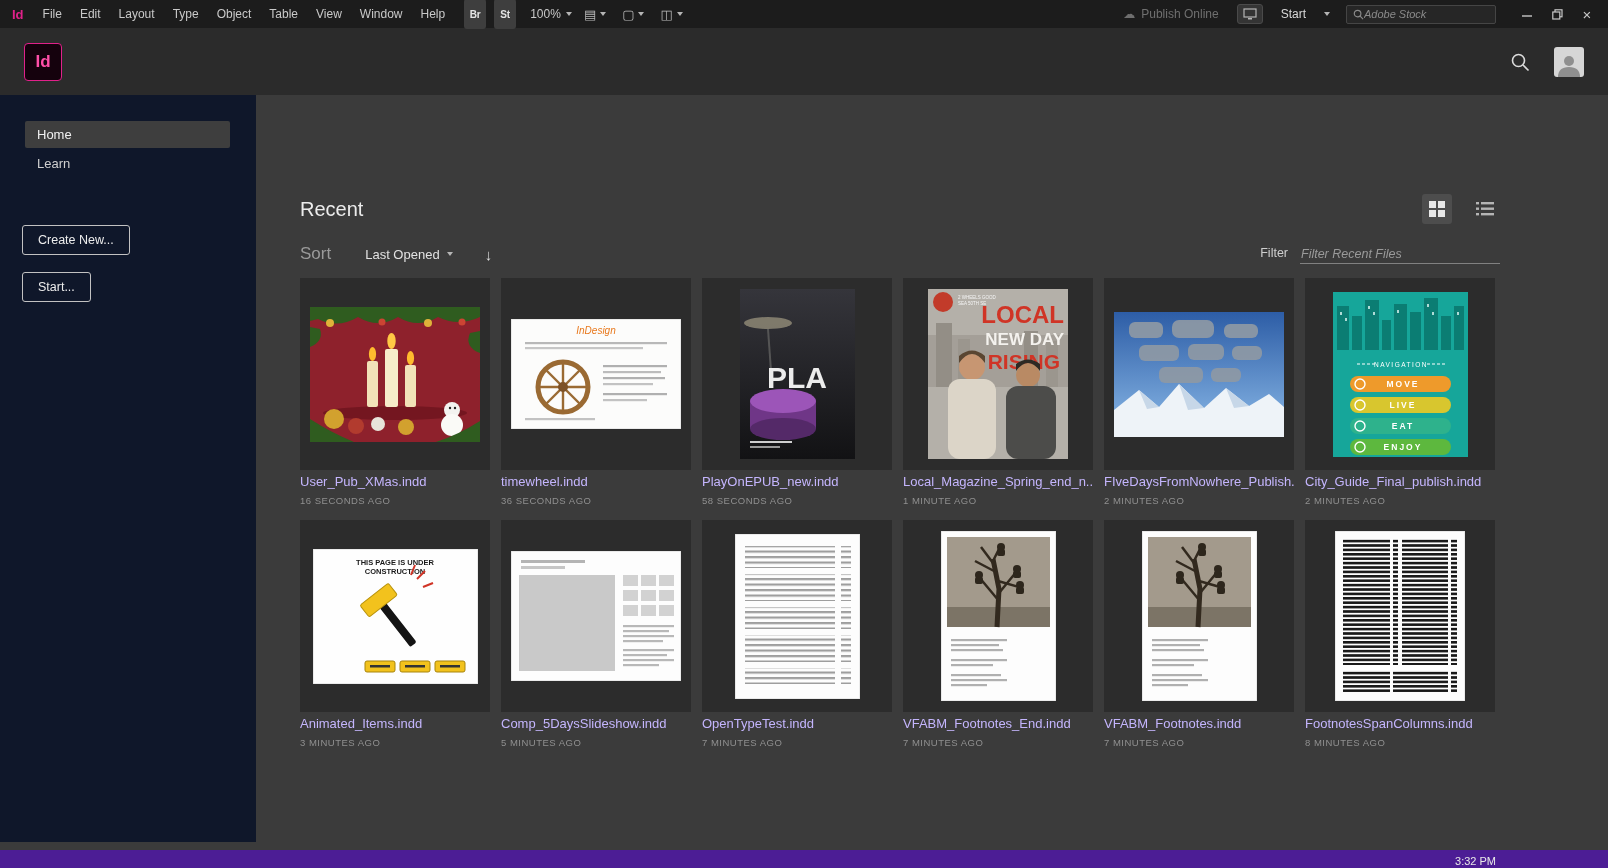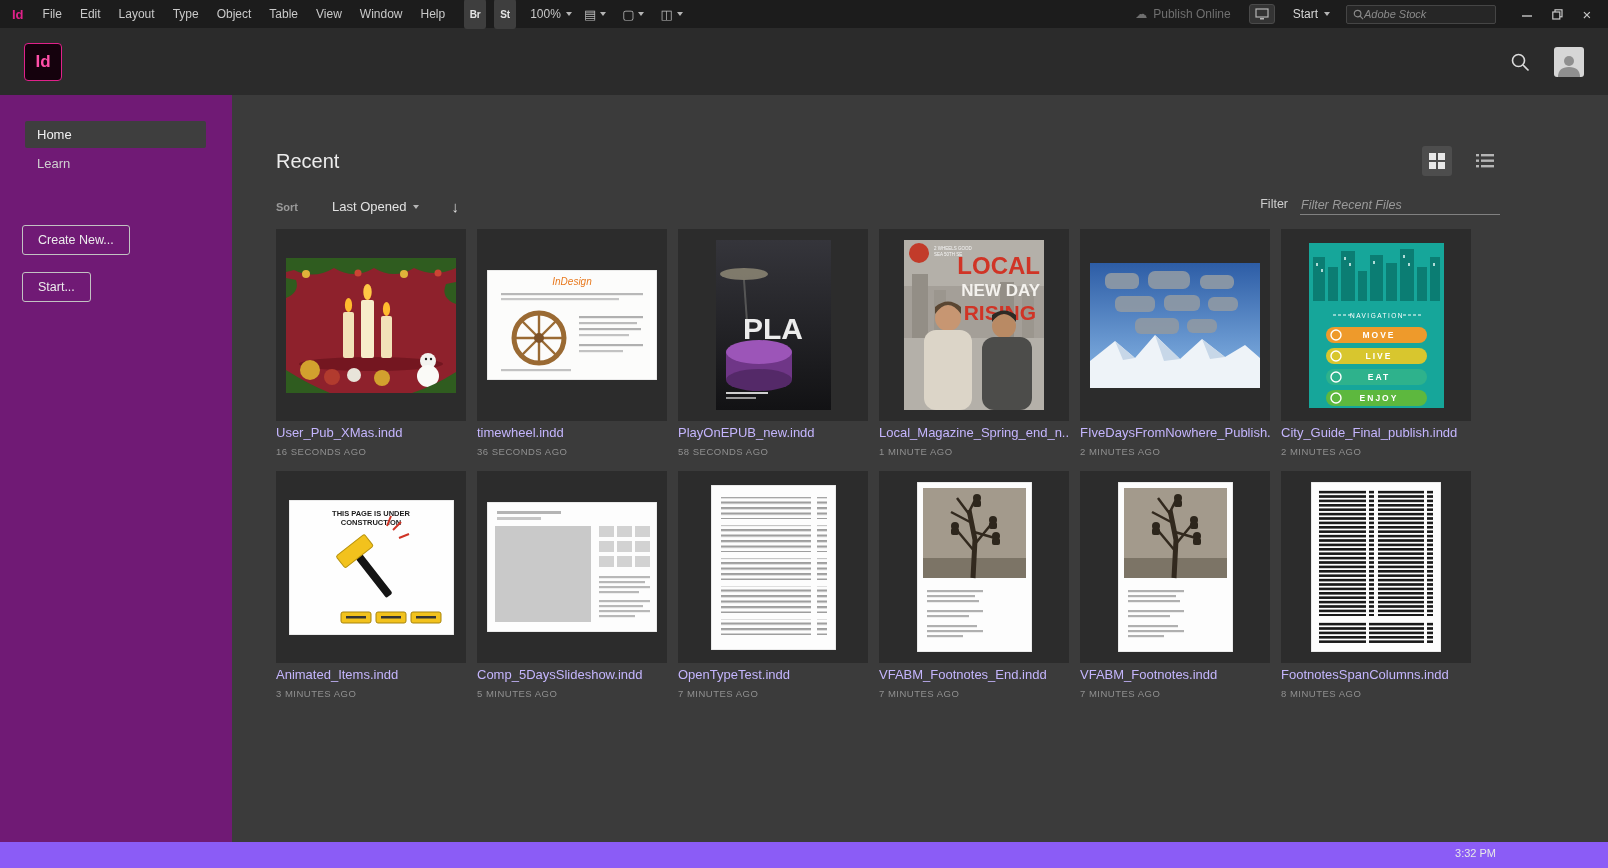--- a/index.html
+++ b/index.html
@@ -27,21 +27,21 @@
   }
   .mb-zoom { margin:0 4px 0 10px; display:flex; align-items:center; gap:5px; }
   .chev { width:0; height:0; border-left:3.5px solid transparent; border-right:3.5px solid transparent; border-top:4px solid #b5b5b5; display:inline-block; }
   .mb-tool { display:flex; align-items:center; gap:4px; margin:0 8px; color:#b9b9b9; font-size:13px; }
   .mb-right { margin-left:auto; display:flex; align-items:center; }
   .mb-pub { display:flex; align-items:center; gap:6px; color:#6f6f6f; font-size:12px; margin-right:18px; }
   .mb-devbtn {
     width:26px; height:20px; background:#343434; border:1px solid #4a4a4a; border-radius:3px;
     display:flex; align-items:center; justify-content:center; margin-right:18px;
   }
-  .mb-start { display:flex; align-items:center; gap:6px; color:#d8d8d8; margin-right:16px; }
+  .mb-start { display:flex; align-items:center; gap:18px; color:#d8d8d8; margin-right:16px; }
   .mb-stock {
     width:150px; height:19px; background:#262626; border:1px solid #454545; border-radius:2px;
     display:flex; align-items:center; padding:0 6px; gap:0; margin-right:16px;
   }
   .mb-stock input {
     background:transparent; border:none; outline:none; color:#bbb; width:110px;
     font-size:11px; font-style:italic; font-family:"Liberation Sans", sans-serif;
   }
   .mb-stock input::placeholder { color:#8a8a8a; }
   .winctl { display:flex; align-items:center; gap:0; }
@@ -58,42 +58,42 @@
     display:flex; align-items:center; justify-content:center;
   }
   .header-right { margin-left:auto; display:flex; align-items:center; gap:24px; }
   .avatar {
     width:30px; height:30px; background:#d6d6d6; border-radius:3px; overflow:hidden;
     display:flex; align-items:flex-end; justify-content:center;
   }
 
   
   .shell { display:flex; height:747px; }
-  .sidebar { width:232px; background:#701a75; padding-top:24px; flex-shrink:0; }
+  .sidebar { width:256px; background:#0f172a; padding-top:24px; flex-shrink:0; }
   .side-item {
     margin:2px 26px 2px 25px; padding:6px 12px; font-size:13px; color:#cfcfcf;
     border-radius:2px; cursor:default;
   }
   .side-item.selected { background:#3e3e3e; color:#f0f0f0; }
   .side-buttons { margin:48px 0 0 22px; display:flex; flex-direction:column; align-items:flex-start; gap:17px; }
   .btn-outline {
     border:1px solid #c2c2c2; border-radius:3px; color:#ececec; font-size:12.5px;
     padding:7px 15px; background:transparent; cursor:default; white-space:nowrap;
   }
 
   .main { flex:1; background:#3b3b3b; padding:51px 108px 0 44px; }
-  .title-row { display:flex; align-items:center; }
+  .title-row { display:flex; align-items:center;margin-top:48px; }
   .page-title { font-size:20px; color:#ececec; }
   .view-toggles { margin-left:auto; display:flex; align-items:center; gap:18px; }
   .toggle-btn { width:30px; height:30px; border-radius:3px; display:flex; align-items:center; justify-content:center; }
   .toggle-btn.active { background:#4d4d4d; }
 
   .controls-row { display:flex; align-items:flex-end; margin-top:20px; }
   .sort-group { display:flex; align-items:center; gap:10px; }
-  .sort-label { color:#9a9a9a; font-size:11px;font-weight:bold; }
+  .sort-label { color:#9a9a9a; font-size:17px; }
   .sort-value { color:#e2e2e2; font-size:13px; display:flex; align-items:center; gap:7px;margin-left:24px; }
   .sort-dir { color:#dcdcdc; font-size:15px; margin-left:22px; }
   .filter-group { margin-left:auto; display:flex; align-items:center; gap:12px; }
   .filter-label { color:#cfcfcf; font-size:12.5px; padding-bottom:3px; }
   .filter-input {
     width:200px; background:transparent; border:none; border-bottom:1px solid #818181;
     color:#ddd; font-size:12.5px; font-style:italic; padding:2px 1px; outline:none;
     font-family:"Liberation Sans", sans-serif;
   }
   .filter-input::placeholder { color:#9a9a9a; }
@@ -105,21 +105,21 @@
     width:190px; height:192px; background:#2c2c2c;
     display:flex; align-items:center; justify-content:center;
   }
   .fname { margin-top:4px; font-size:13px; color:#c4b5fd; white-space:nowrap; overflow:hidden; }
   .ftime { margin-top:6px; font-size:9.5px; color:#909090; letter-spacing:.5px; }
 
   svg text { font-family:"Liberation Sans", sans-serif; }
 
   
   .taskbar {
-    position:absolute; left:0; bottom:0; width:100%; height:26px; background:#8b5cf6;
+    position:absolute; left:0; bottom:0; width:100%; height:18px; background:#4c1d95;
   }
   .task-clock { position:absolute; right:112px; top:5px; color:#e8e8e8; font-size:11px; }
 </style>
 </head>
 <body>
 
 <div class="menubar">
   <span class="mb-logo">Id</span>
   <span class="mb-item">File</span>
   <span class="mb-item">Edit</span>

